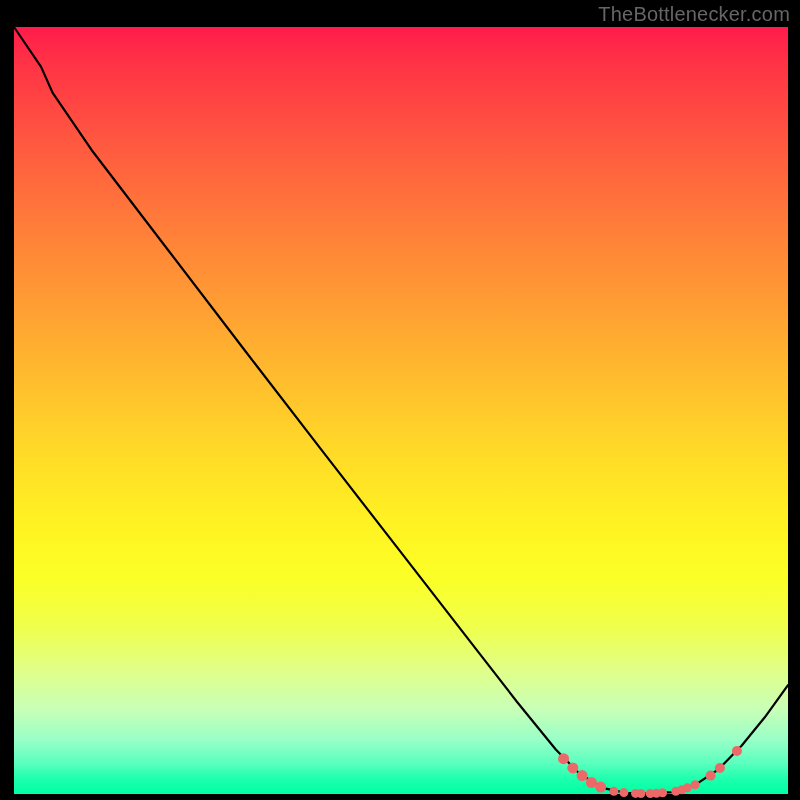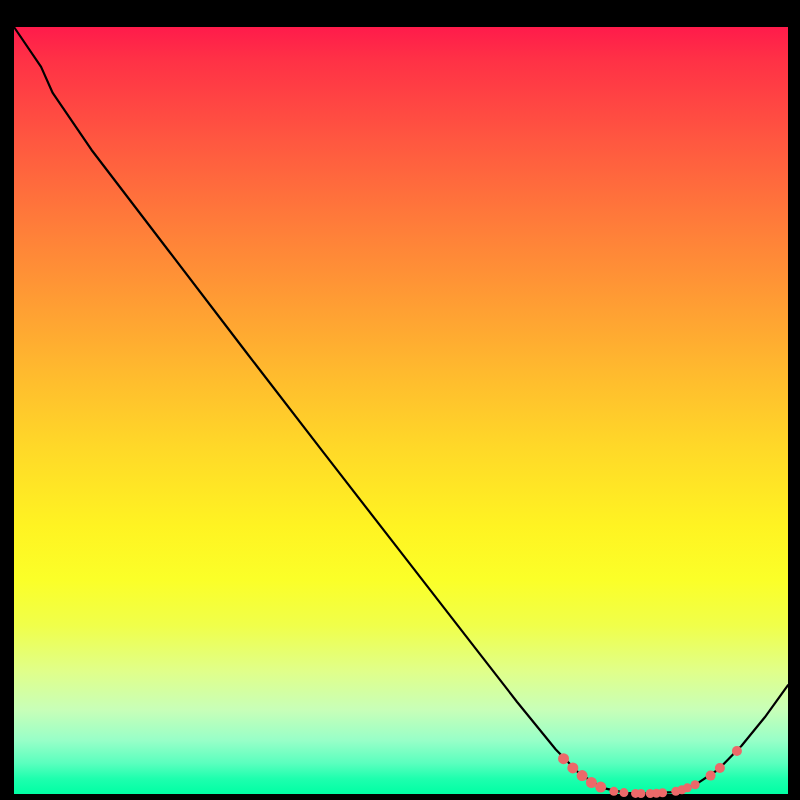--- a/index.html
+++ b/index.html
@@ -57,20 +57,21 @@
     stroke-linejoin: round;
   }
   .dot {
     fill: #ec6969;
   }
 </style>
 </head>
 <body>
 <div class="frame">
   <div class="plot-area"></div>
+  <div class="attribution">TheBottlenecker.com</div>
   <svg class="overlay" viewBox="0 0 800 800">
     <g id="curve-group">
         <path d="M14.00 27.00 L41.09 66.88 L52.70 92.96 L91.40 149.72 L168.80 250.96 L246.20 352.21 L323.60 452.69 L401.00 552.39 L478.40 652.11 L517.10 701.96 L555.80 749.51 L579.02 773.29 L602.24 787.86 L625.46 792.85 L648.68 793.62 L671.90 792.08 L695.12 784.80 L718.34 769.46 L741.56 745.68 L764.78 717.30 L788.00 685.09 " class="curve"></path>
       </g>
     <g id="dots-group">
         <circle cx="563.54" cy="758.72" r="5.50" class="dot"></circle>
         <circle cx="572.83" cy="767.92" r="5.50" class="dot"></circle>
         <circle cx="582.12" cy="775.59" r="5.50" class="dot"></circle>
         <circle cx="591.40" cy="782.50" r="5.50" class="dot"></circle>
         <circle cx="600.69" cy="787.10" r="5.50" class="dot"></circle>

